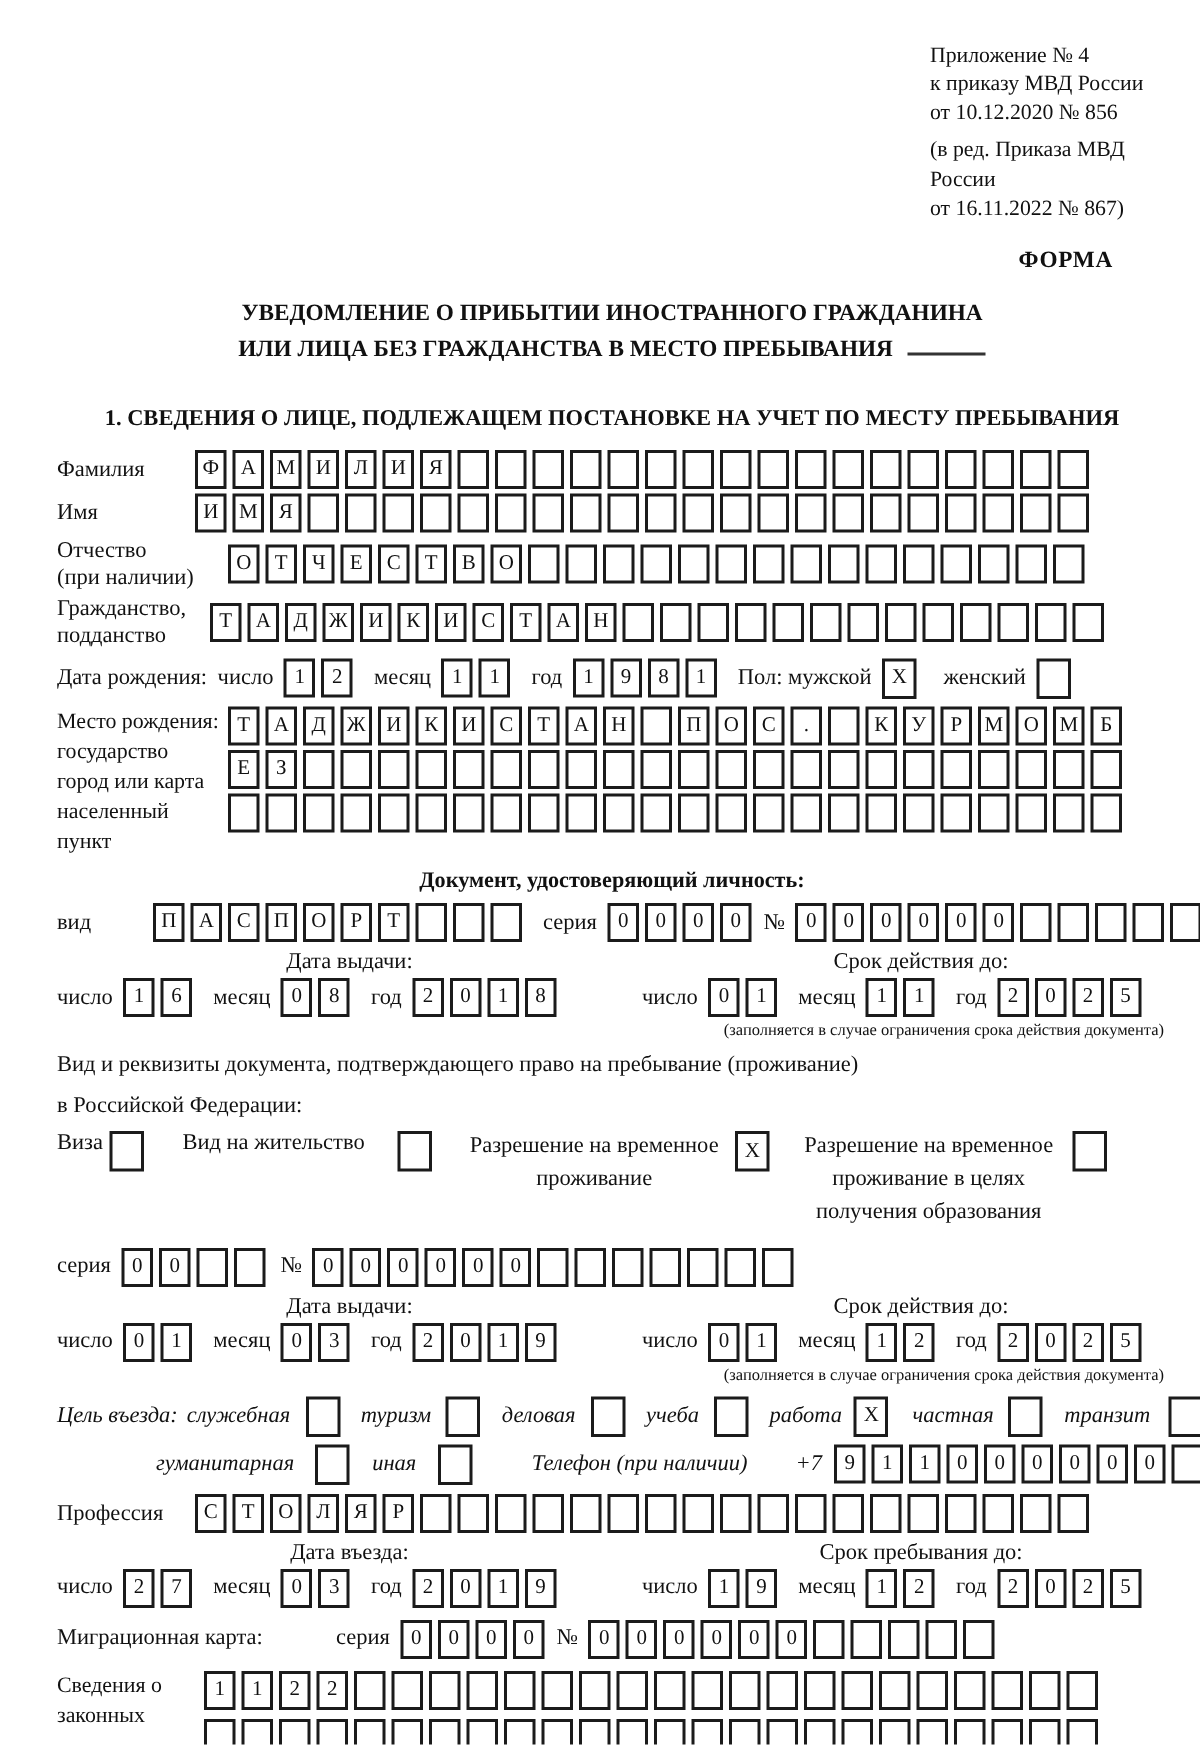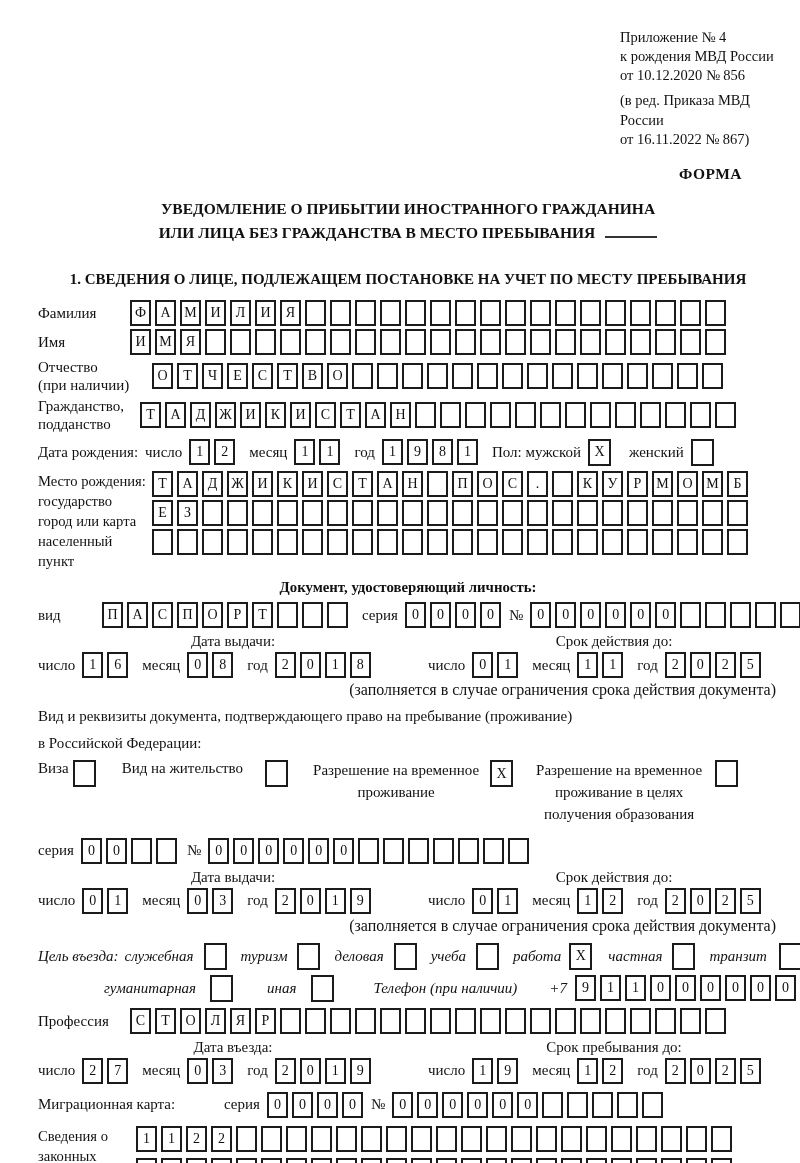--- a/index.html
+++ b/index.html
@@ -27,21 +27,21 @@
   .lbl .sub { display:block; }
   .cells { display:inline-flex; flex:none; }
   .cell {
     width:21px; height:26px; border:2px solid #1b1b1b; margin-right:4px;
     display:inline-flex; align-items:center; justify-content:center;
     font-size:14px; font-family:"Liberation Serif", serif; background:#fff; flex:none;
   }
   .cb .cell { width:23px; height:27px; }
   .inlbl { font-size:15px; white-space:nowrap; flex:none; }
   .mr { margin-right:7px; } .ml { margin-left:10px; }
-  .note { font-size:16px; }
+  .note { font-size:11px; }
 
   
   .multirow { display:flex; margin-bottom:4px; }
   .multirow .labels { flex:none; font-size:14.6px; line-height:1.38; }
   .multirow .grid .cells { display:flex; margin-bottom:3px; }
 
   .doc-h { text-align:center; font-weight:bold; font-size:14.8px; margin:8px 0 6px 0; }
 
   
   .dates-head { display:flex; font-size:15px; margin-top:5px;gap:22px; }
@@ -61,21 +61,21 @@
   .purpose .inlbl { margin-right:4px;font-style:italic; }
   .purpose .cells { margin-right:10px; }
 </style>
 </head>
 <body>
 
 <div class="page">
 
   <div class="annex">
     <div>Приложение № 4</div>
-    <div>к рождения МВД России</div>
+    <div>к приказу МВД России</div>
     <div>от 10.12.2020 № 856</div>
     <div class="gap"></div>
     <div>(в ред. Приказа МВД России</div>
     <div>от 16.11.2022 № 867)</div>
   </div>
 
   <div class="forma">ФОРМА</div>
 
   <div class="title">
     <div>УВЕДОМЛЕНИЕ О ПРИБЫТИИ ИНОСТРАННОГО ГРАЖДАНИНА</div>
@@ -538,21 +538,21 @@
     <span class="cells cb" style="margin-left:8px;">
         <span class="cell"></span>
       </span>
   </div>
 
   <div class="row purpose" style="align-items:center; margin-top:5px;">
     <span class="inlbl" style="margin-left:66px;">гуманитарная</span>
     <span class="cells cb" style="margin-left:10px;">
         <span class="cell"></span>
       </span>
-    <span class="inlbl" style="margin-left:20px;">иная</span>
+    <span class="inlbl" style="margin-left:1px;">иная</span>
     <span class="cells cb" style="margin-left:10px;">
         <span class="cell"></span>
       </span>
     <span class="inlbl" style="margin-left:26px;">Телефон (при наличии)</span>
     <span class="inlbl" style="margin-left:28px; margin-right:8px;">+7</span>
     <span class="cells">
         <span class="cell">9</span>
         <span class="cell">1</span>
         <span class="cell">1</span>
         <span class="cell">0</span>

